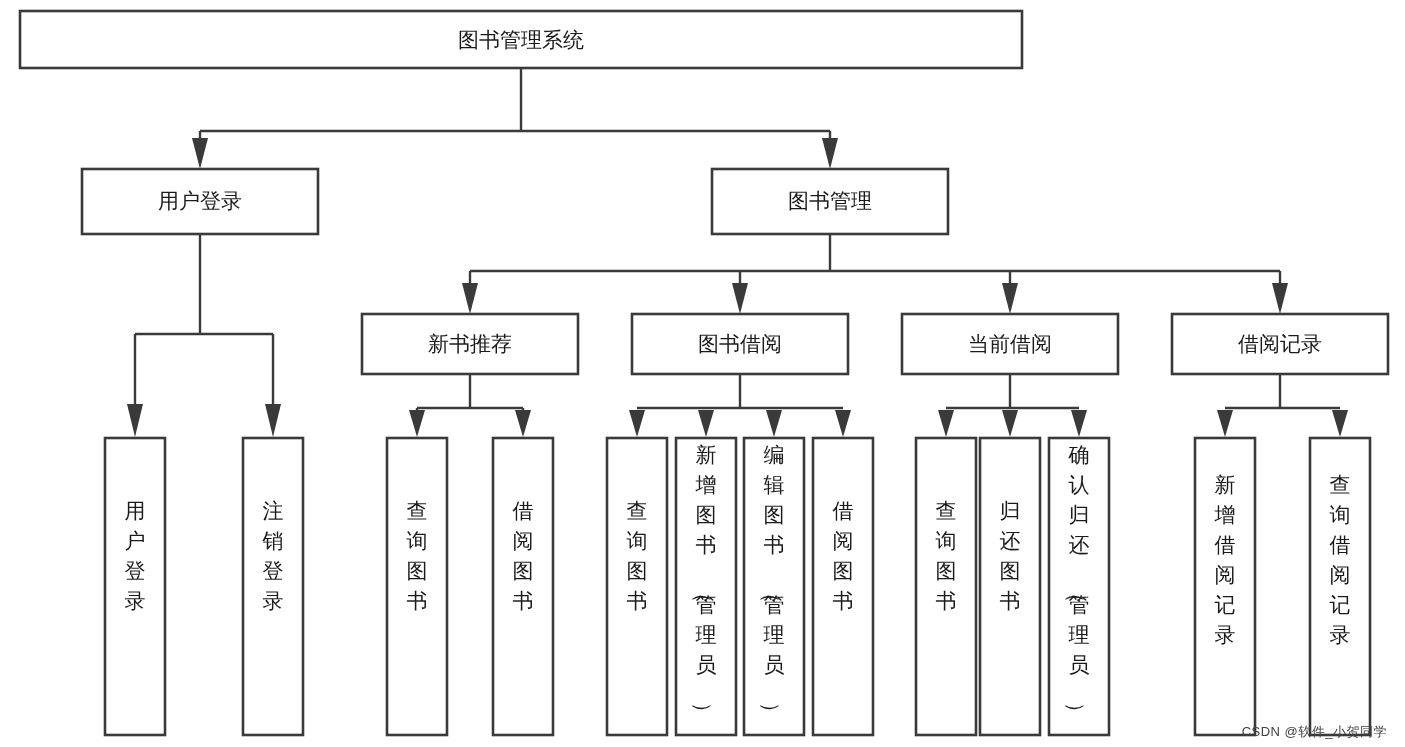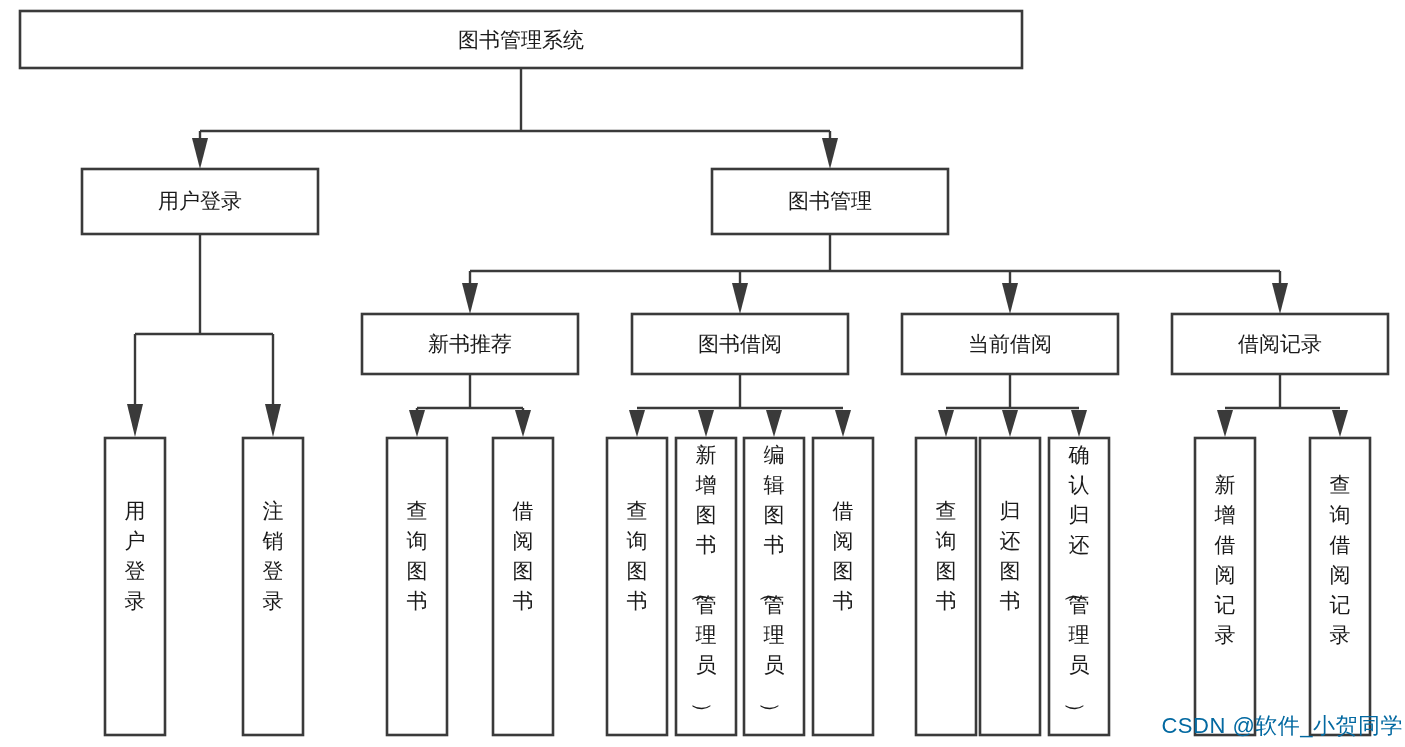--- a/index.html
+++ b/index.html
@@ -48,25 +48,25 @@
     stroke-width: 2.4;
     fill: none;
     stroke-linecap: butt;
   }
   .arrow-head {
     fill: #3a3a3a;
     stroke: none;
   }
   .watermark {
     position: absolute;
-    right: 2px;
+    right: 18px;
     bottom: 6px;
     font-family: "Liberation Sans", "DejaVu Sans", sans-serif;
-    font-size: 22px;
-    color: #0369a1;
+    font-size: 13px;
+    color: #404040;
     letter-spacing: 0.5px;
     white-space: nowrap;
     pointer-events: none;
     user-select: none;
   }
 </style>
 </head>
 <body>
 
 <div id="diagram-root">

